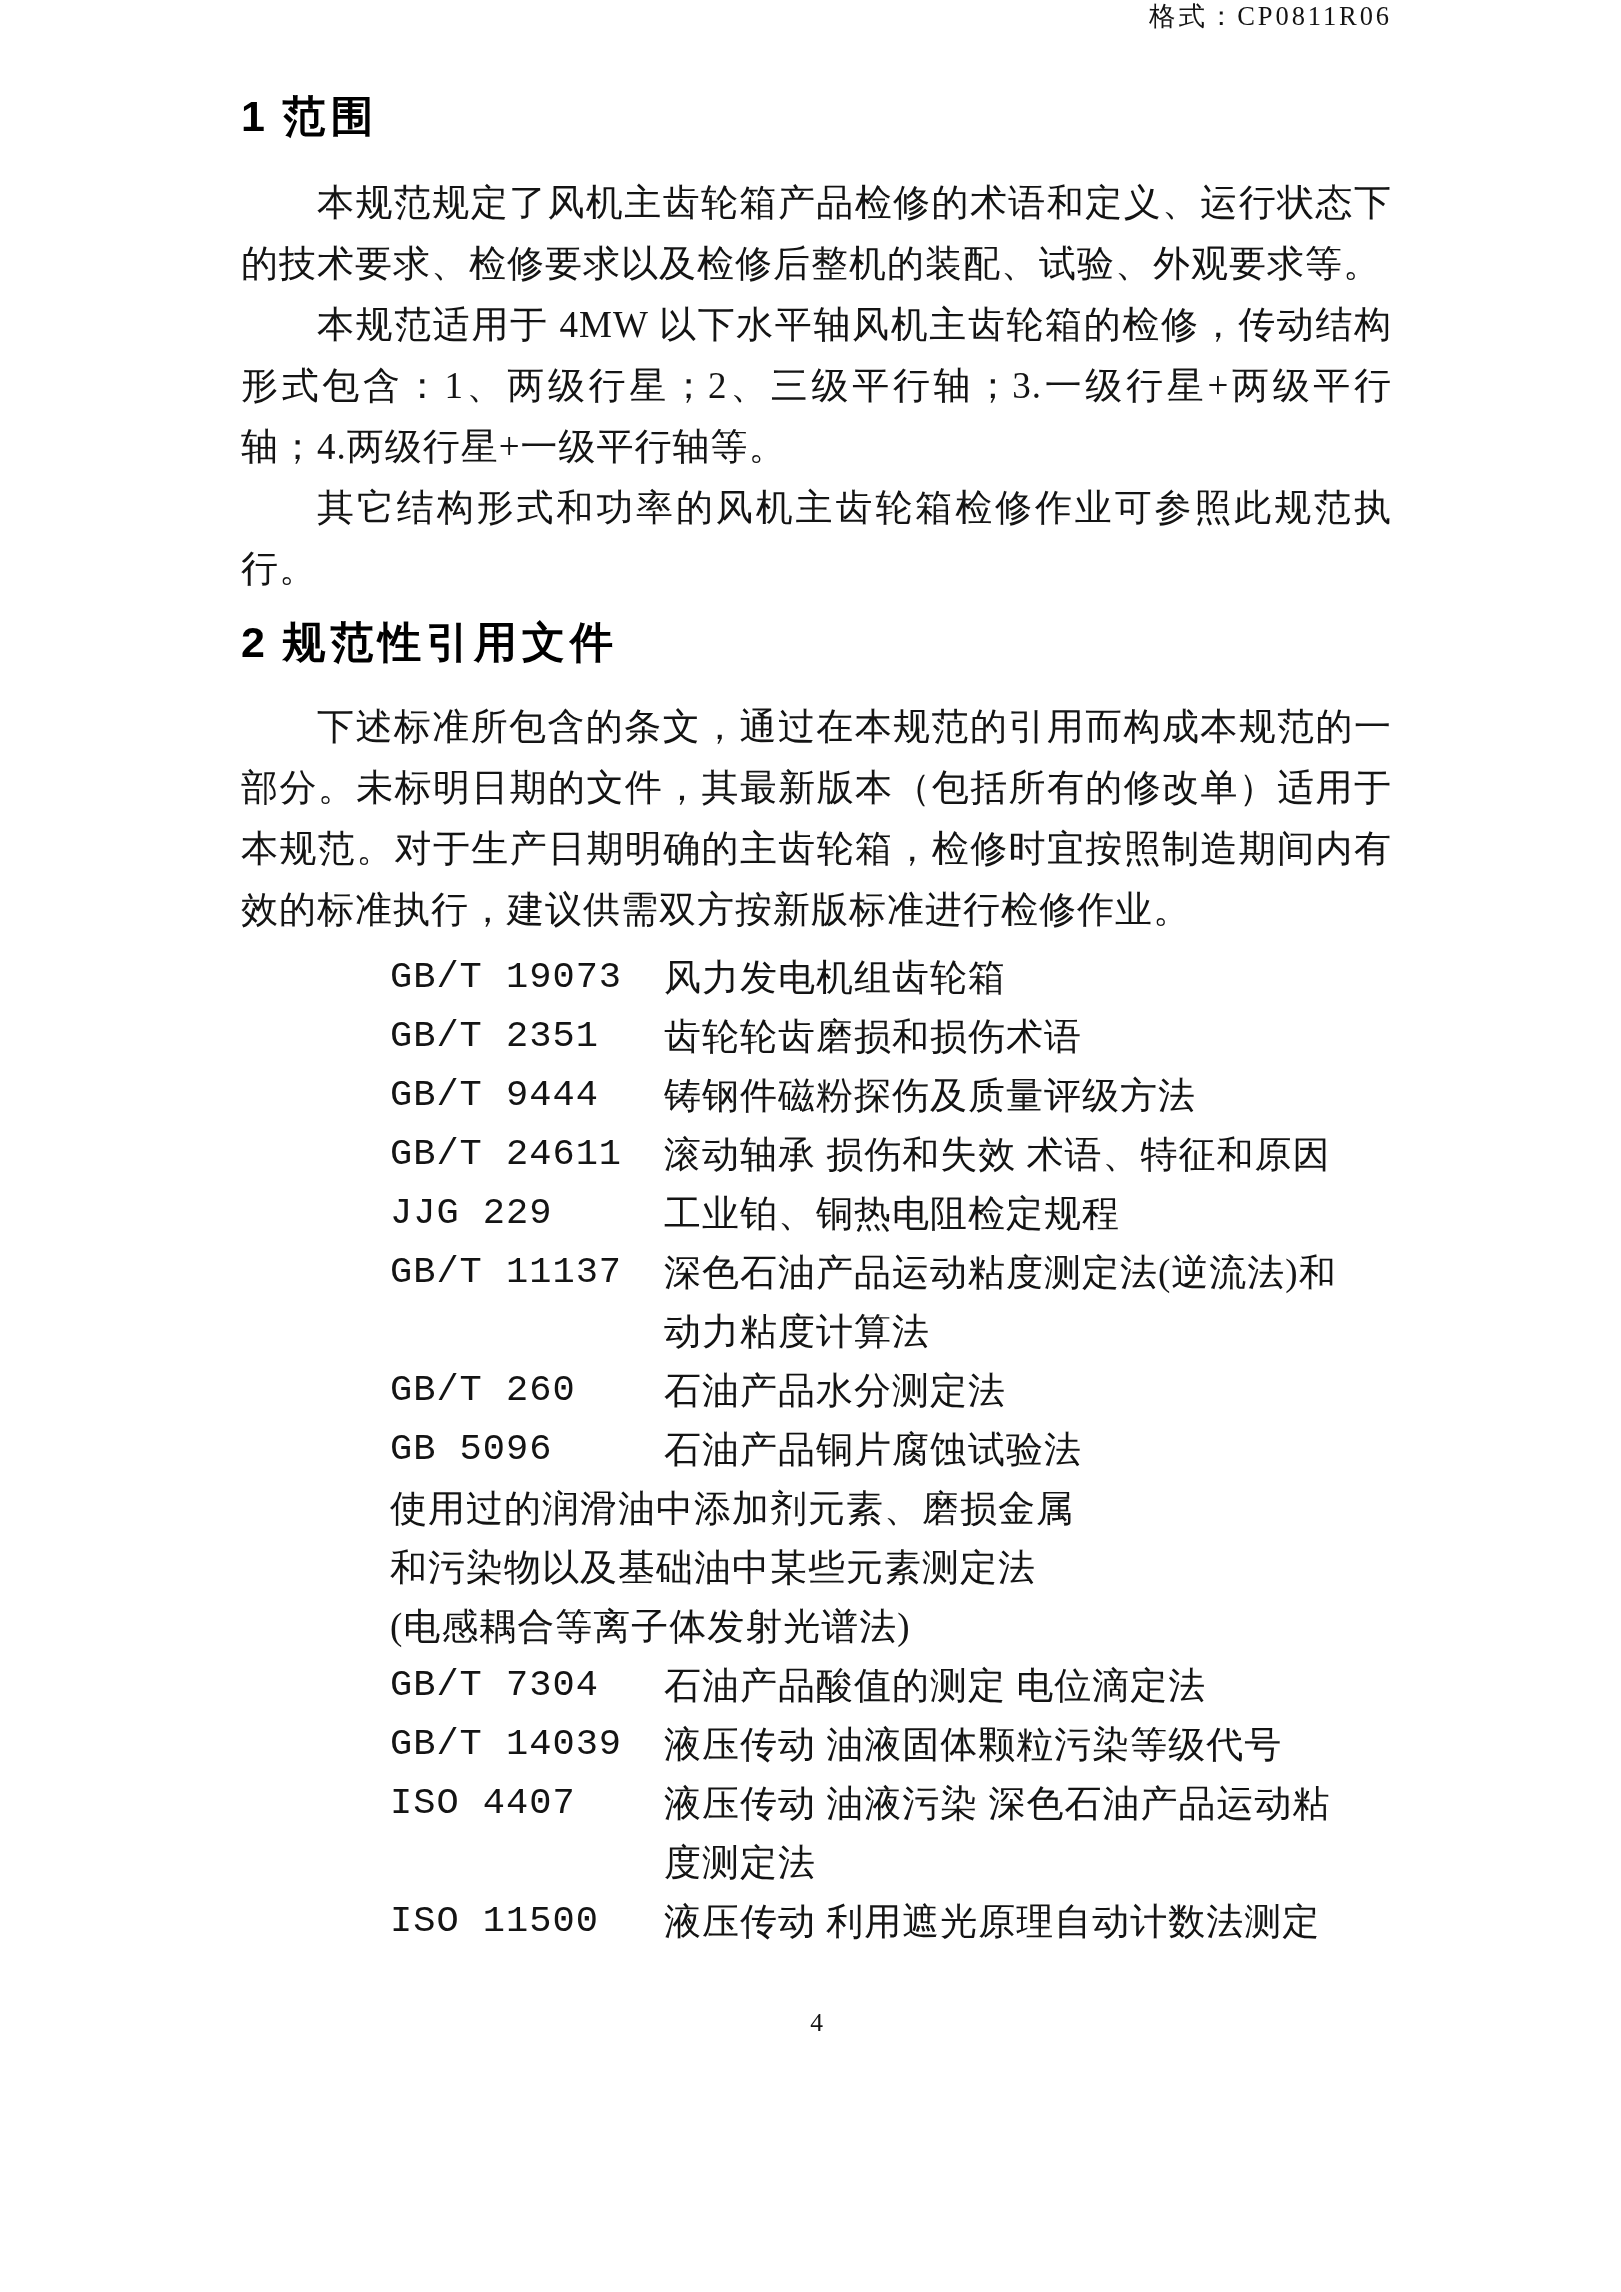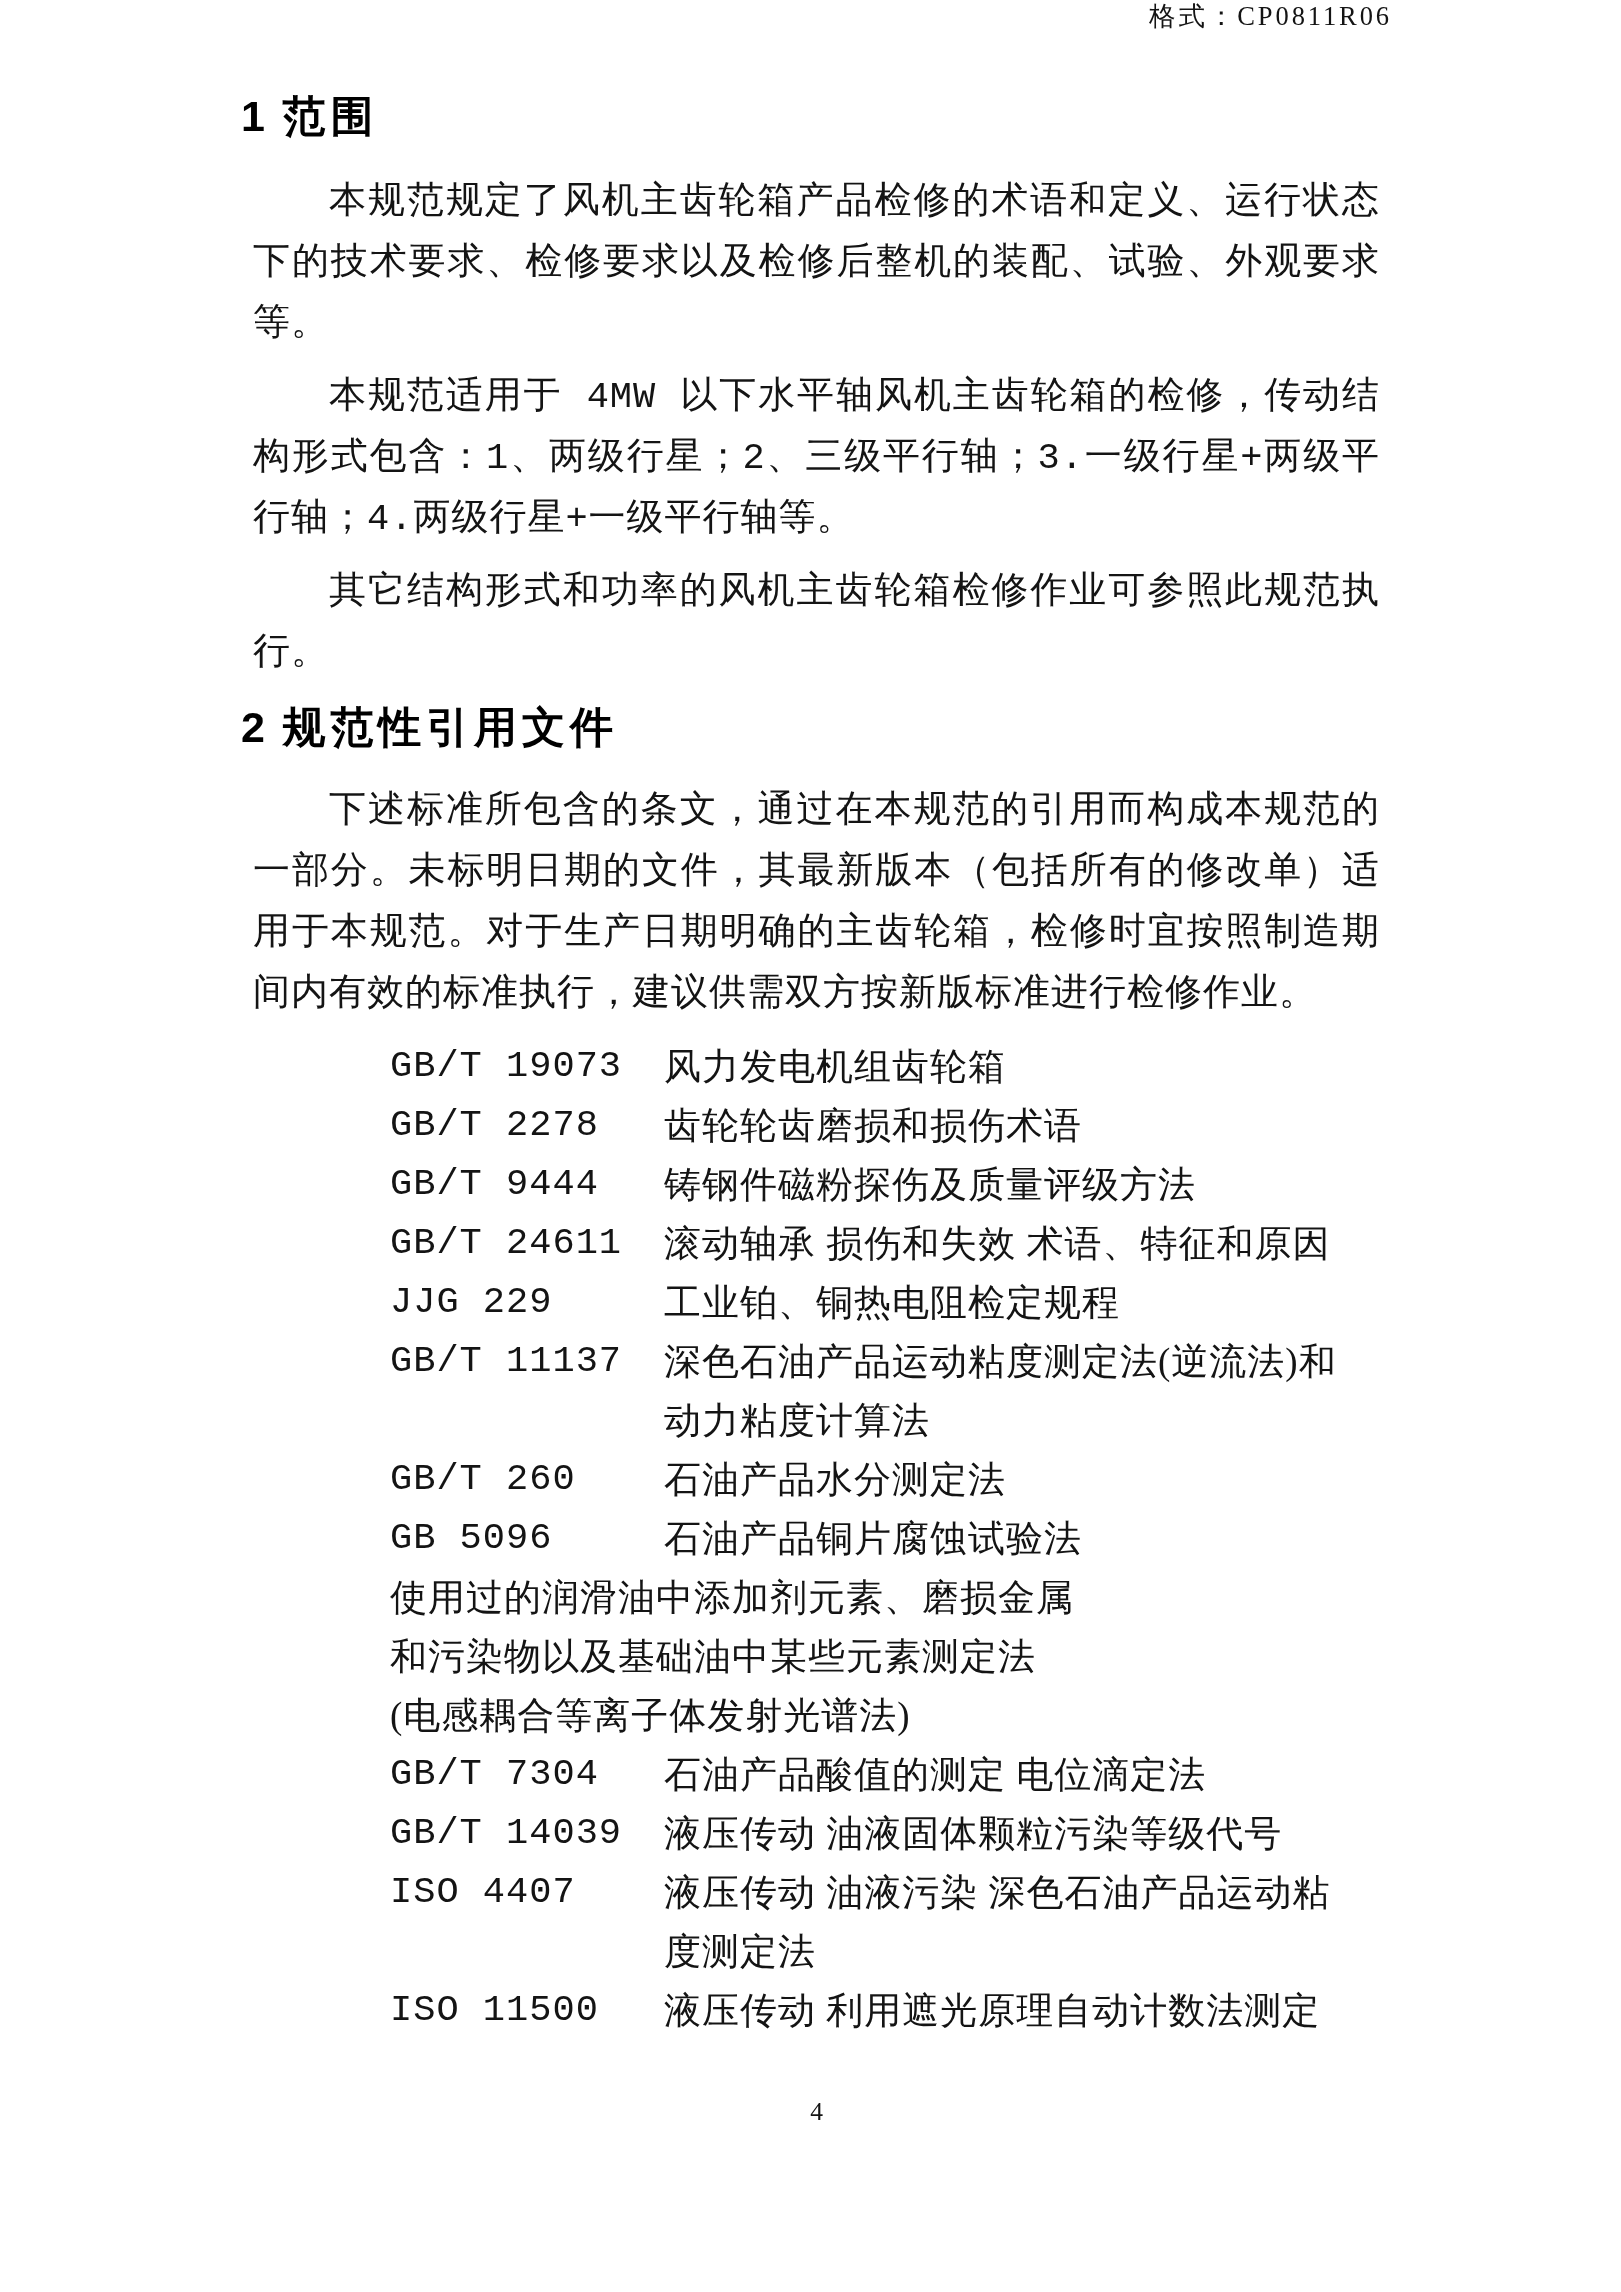--- a/index.html
+++ b/index.html
@@ -35,27 +35,26 @@
     line-height: 53px;
     letter-spacing: 4.9px;
     color: #000;
   }
   .section-heading .sec-num {
     margin-right: 17.6px;
     letter-spacing: 0;
   }
   .section-heading.h2 { margin-top: 17px; }
   .body-par {
-    margin: 12px;
+    margin: 0;
     font-size: 37px;
     line-height: 61px;
     letter-spacing: 1px;
     text-align: justify;
     text-indent: 76px;
-    font-family: Liberation Mono, monospace;
   }
   .body-par.first { margin-top: 29px; }
   .body-par.after-h2 { margin-top: 27.4px; }
   .ref-list {
     margin: 7.8px 0 0 149px;
   }
   .ref-row {
     display: flex;
     align-items: flex-start;
     font-size: 37px;
@@ -101,21 +100,21 @@
 
   <p class="body-par after-h2">下述标准所包含的条文，通过在本规范的引用而构成本规范的一部分。未标明日期的文件，其最新版本（包括所有的修改单）适用于本规范。对于生产日期明确的主齿轮箱，检修时宜按照制造期间内有效的标准执行，建议供需双方按新版标准进行检修作业。</p>
 
   <div class="ref-list">
   <div class="ref-row">
     <span class="ref-code">GB/T 19073</span>
     <span class="ref-title">风力发电机组齿轮箱</span>
   </div>
 
   <div class="ref-row">
-    <span class="ref-code">GB/T 2278</span>
+    <span class="ref-code">GB/T 2351</span>
     <span class="ref-title">齿轮轮齿磨损和损伤术语</span>
   </div>
 
   <div class="ref-row">
     <span class="ref-code">GB/T 9444</span>
     <span class="ref-title">铸钢件磁粉探伤及质量评级方法</span>
   </div>
 
   <div class="ref-row">
     <span class="ref-code">GB/T 24611</span>

